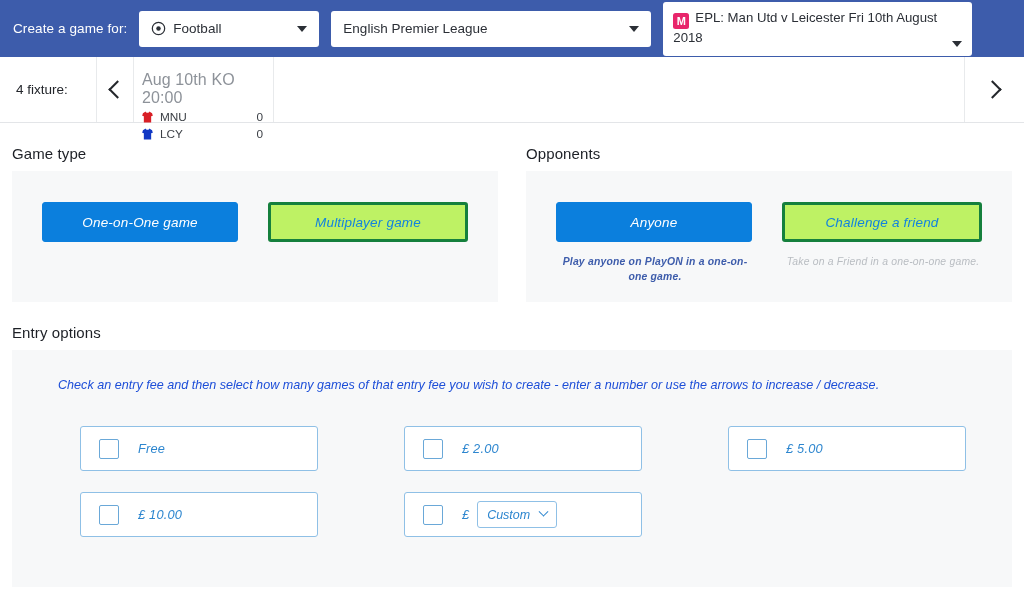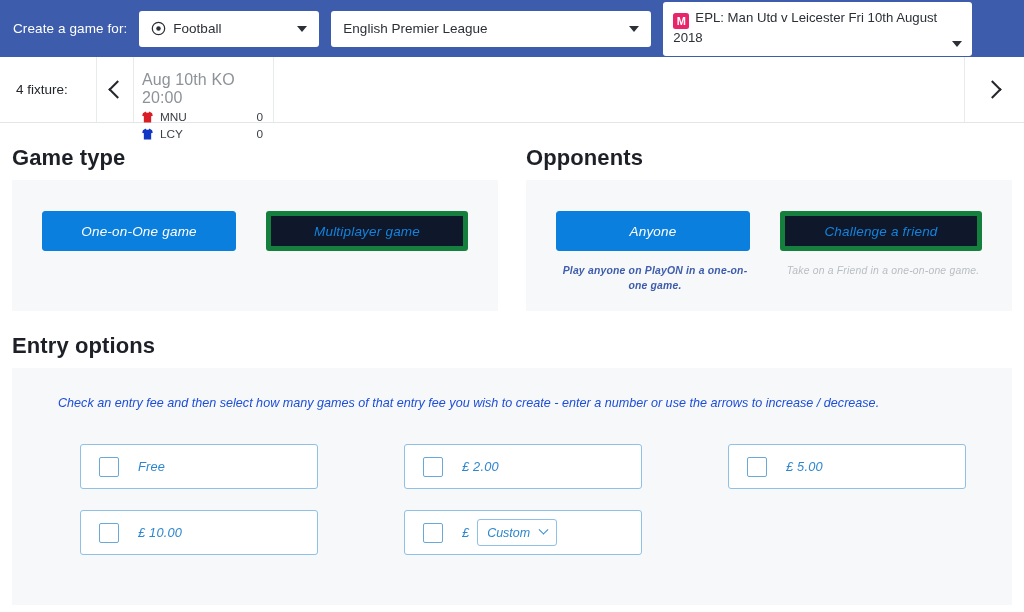--- a/index.html
+++ b/index.html
@@ -101,38 +101,38 @@
   }
   .fixture-date { color: #8d9299; letter-spacing: .1px; margin-bottom: 3px; font-size: 16px; margin-top: 6px; }
   .fixture-row { display: flex; align-items: center; margin-top: 3px; }
   .fixture-row .team { color: #3c4046; font-size: 11.8px; margin-left: 7px; }
   .fixture-row .score { margin-left: auto; color: #3c4046; font-size: 11.8px; }
   .jersey { width: 11px; height: 12px; flex: 0 0 auto; }
 
   
   .wrap { padding: 0 12px; }
   .section-title {
-    font-size: 22px; color: #1d2026; font-weight: bold;
+    font-size: 15px; color: #1d2026; font-weight: normal;
     margin: 22px 0 9px 0; letter-spacing: .1px;
   }
   .panel { background: #f7f8f9; font-style: italic; }
 
   .cols { display: flex; gap: 28px; }
   .col { flex: 1; min-width: 0; }
 
   .btn-row { display: flex; gap: 30px; padding: 31px 30px 0 30px; }
   .btn {
     flex: 1;
     height: 40px; border-radius: 3px;
     display: flex; align-items: center; justify-content: center;
     font-size: 13.5px; cursor: pointer;
     letter-spacing: .2px;
   }
   .btn.primary { background: #0b7fdd; color: #ffffff; border: 1px solid #0b7fdd; }
-  .btn.ghost   { background: #0f172a; color: #1283de; border: 5px solid #15803d; text-align: center; }
+  .btn.ghost   { background: #bef264; color: #1283de; border: 3px solid #15803d; text-align: center; }
 
   .panel-gametype { height: 131px; }
   .panel-opponents { height: 131px; }
 
   .caption-row { display: flex; gap: 30px; padding: 12px 30px 0 30px; }
   .caption {
     flex: 1; text-align: center; font-size: 10.4px;
     line-height: 1.45; letter-spacing: .2px;
   }
   .caption.active { color: #3d5cab; font-weight: bold; }

